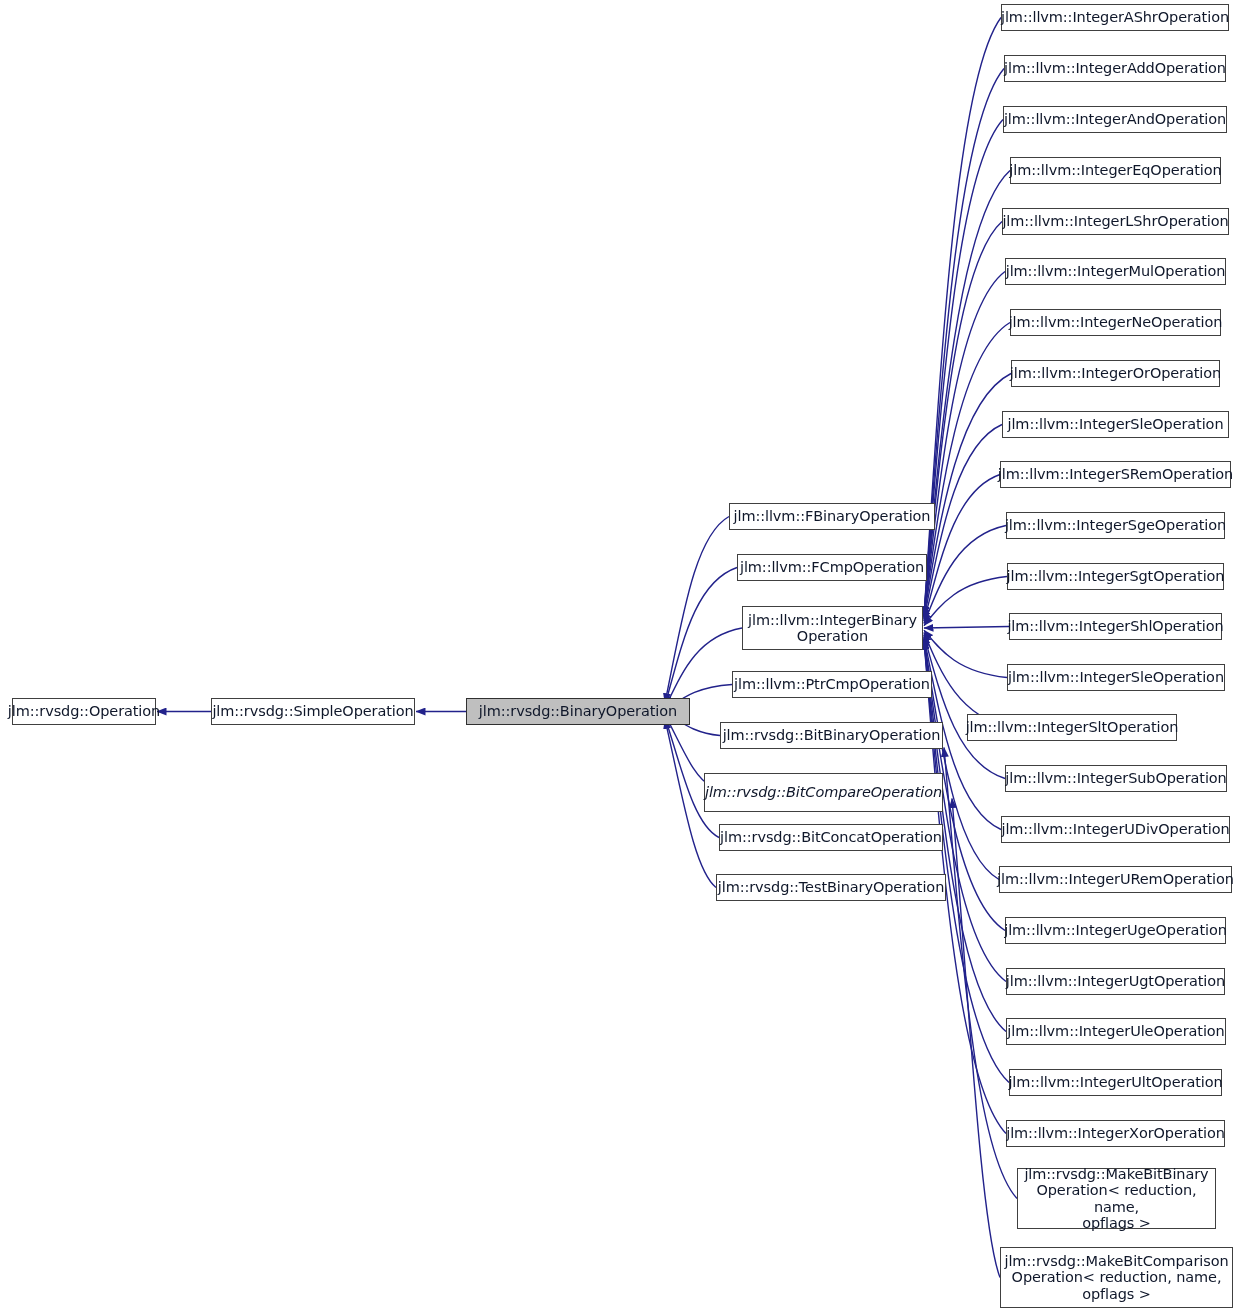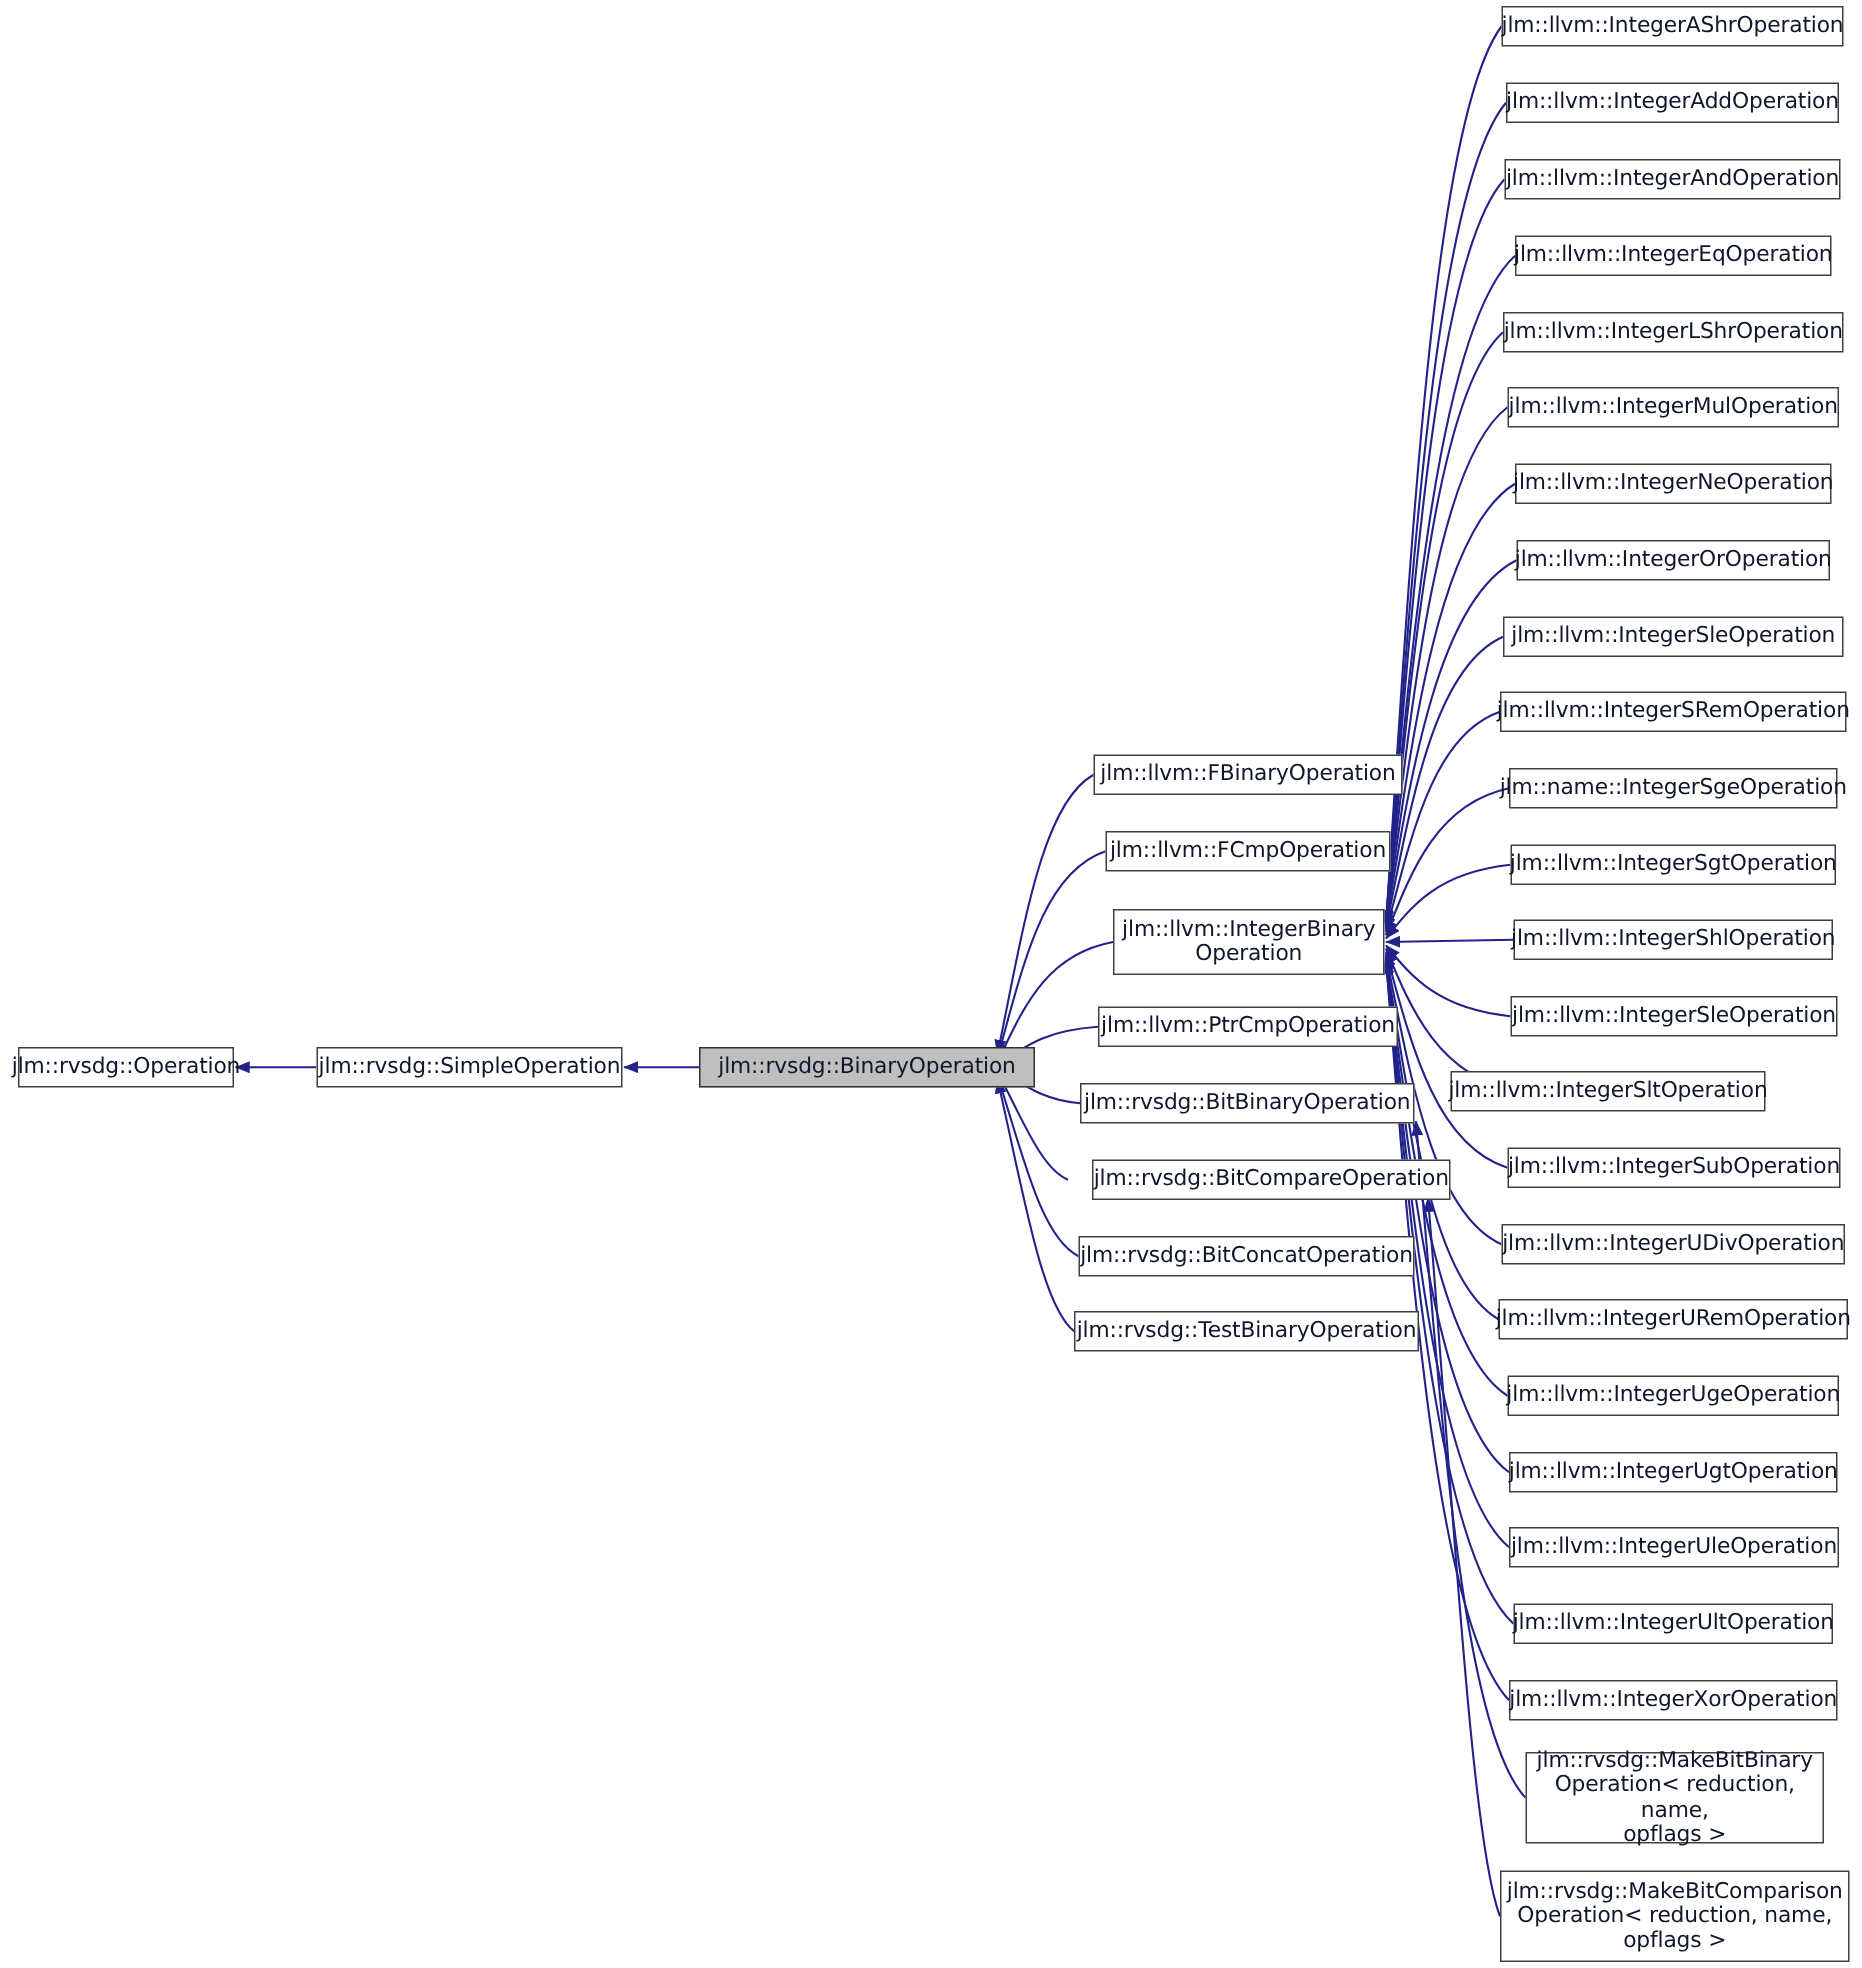--- a/index.html
+++ b/index.html
@@ -80,34 +80,34 @@
     </svg>
 <div class="node" style="left: 12px; top: 698px; width: 144px; height: 27px;">jlm::rvsdg::Operation</div>
     <div class="node" style="left: 211px; top: 698px; width: 204px; height: 27px;">jlm::rvsdg::SimpleOperation</div>
     <div class="node current" style="left: 466px; top: 698px; width: 224px; height: 27px;">jlm::rvsdg::BinaryOperation</div>
     <div class="node" style="left: 729px; top: 503px; width: 206px; height: 27px;">jlm::llvm::FBinaryOperation</div>
     <div class="node" style="left: 737px; top: 554px; width: 190px; height: 27px;">jlm::llvm::FCmpOperation</div>
     <div class="node" style="left: 742px; top: 606px; width: 181px; height: 44px;">jlm::llvm::IntegerBinary
 Operation</div>
     <div class="node" style="left: 732px; top: 671px; width: 200px; height: 27px;">jlm::llvm::PtrCmpOperation</div>
     <div class="node" style="left: 720px; top: 722px; width: 223px; height: 27px;">jlm::rvsdg::BitBinaryOperation</div>
-    <div class="node" style="left: 728px; top: 773px; width: 239px; height: 27px;">jlm::rvsdg::BitCompareOperation</div>
+    <div class="node" style="left: 704px; top: 773px; width: 239px; height: 39px; font-style: italic;">jlm::rvsdg::BitCompareOperation</div>
     <div class="node" style="left: 719px; top: 824px; width: 224px; height: 27px;">jlm::rvsdg::BitConcatOperation</div>
     <div class="node" style="left: 716px; top: 874px; width: 230px; height: 27px;">jlm::rvsdg::TestBinaryOperation</div>
     <div class="node" style="left: 1001px; top: 4px; width: 228px; height: 27px;">jlm::llvm::IntegerAShrOperation</div>
     <div class="node" style="left: 1004px; top: 55px; width: 222px; height: 27px;">jlm::llvm::IntegerAddOperation</div>
     <div class="node" style="left: 1003px; top: 106px; width: 224px; height: 27px;">jlm::llvm::IntegerAndOperation</div>
     <div class="node" style="left: 1010px; top: 157px; width: 211px; height: 27px;">jlm::llvm::IntegerEqOperation</div>
     <div class="node" style="left: 1002px; top: 208px; width: 227px; height: 27px;">jlm::llvm::IntegerLShrOperation</div>
     <div class="node" style="left: 1005px; top: 258px; width: 221px; height: 27px;">jlm::llvm::IntegerMulOperation</div>
     <div class="node" style="left: 1010px; top: 309px; width: 211px; height: 27px;">jlm::llvm::IntegerNeOperation</div>
     <div class="node" style="left: 1011px; top: 360px; width: 209px; height: 27px;">jlm::llvm::IntegerOrOperation</div>
     <div class="node" style="left: 1002px; top: 411px; width: 227px; height: 27px;">jlm::llvm::IntegerSleOperation</div>
     <div class="node" style="left: 1000px; top: 461px; width: 231px; height: 27px;">jlm::llvm::IntegerSRemOperation</div>
-    <div class="node" style="left: 1006px; top: 512px; width: 219px; height: 27px;">jlm::name::IntegerSgeOperation</div>
+    <div class="node" style="left: 1006px; top: 512px; width: 219px; height: 27px;">jlm::llvm::IntegerSgeOperation</div>
     <div class="node" style="left: 1007px; top: 563px; width: 217px; height: 27px;">jlm::llvm::IntegerSgtOperation</div>
     <div class="node" style="left: 1009px; top: 613px; width: 213px; height: 27px;">jlm::llvm::IntegerShlOperation</div>
     <div class="node" style="left: 1007px; top: 664px; width: 218px; height: 27px;">jlm::llvm::IntegerSleOperation</div>
     <div class="node" style="left: 967px; top: 714px; width: 210px; height: 27px;">jlm::llvm::IntegerSltOperation</div>
     <div class="node" style="left: 1005px; top: 765px; width: 222px; height: 27px;">jlm::llvm::IntegerSubOperation</div>
     <div class="node" style="left: 1001px; top: 816px; width: 229px; height: 27px;">jlm::llvm::IntegerUDivOperation</div>
     <div class="node" style="left: 999px; top: 866px; width: 233px; height: 27px;">jlm::llvm::IntegerURemOperation</div>
     <div class="node" style="left: 1005px; top: 917px; width: 221px; height: 27px;">jlm::llvm::IntegerUgeOperation</div>
     <div class="node" style="left: 1006px; top: 968px; width: 219px; height: 27px;">jlm::llvm::IntegerUgtOperation</div>
     <div class="node" style="left: 1006px; top: 1018px; width: 220px; height: 27px;">jlm::llvm::IntegerUleOperation</div>

